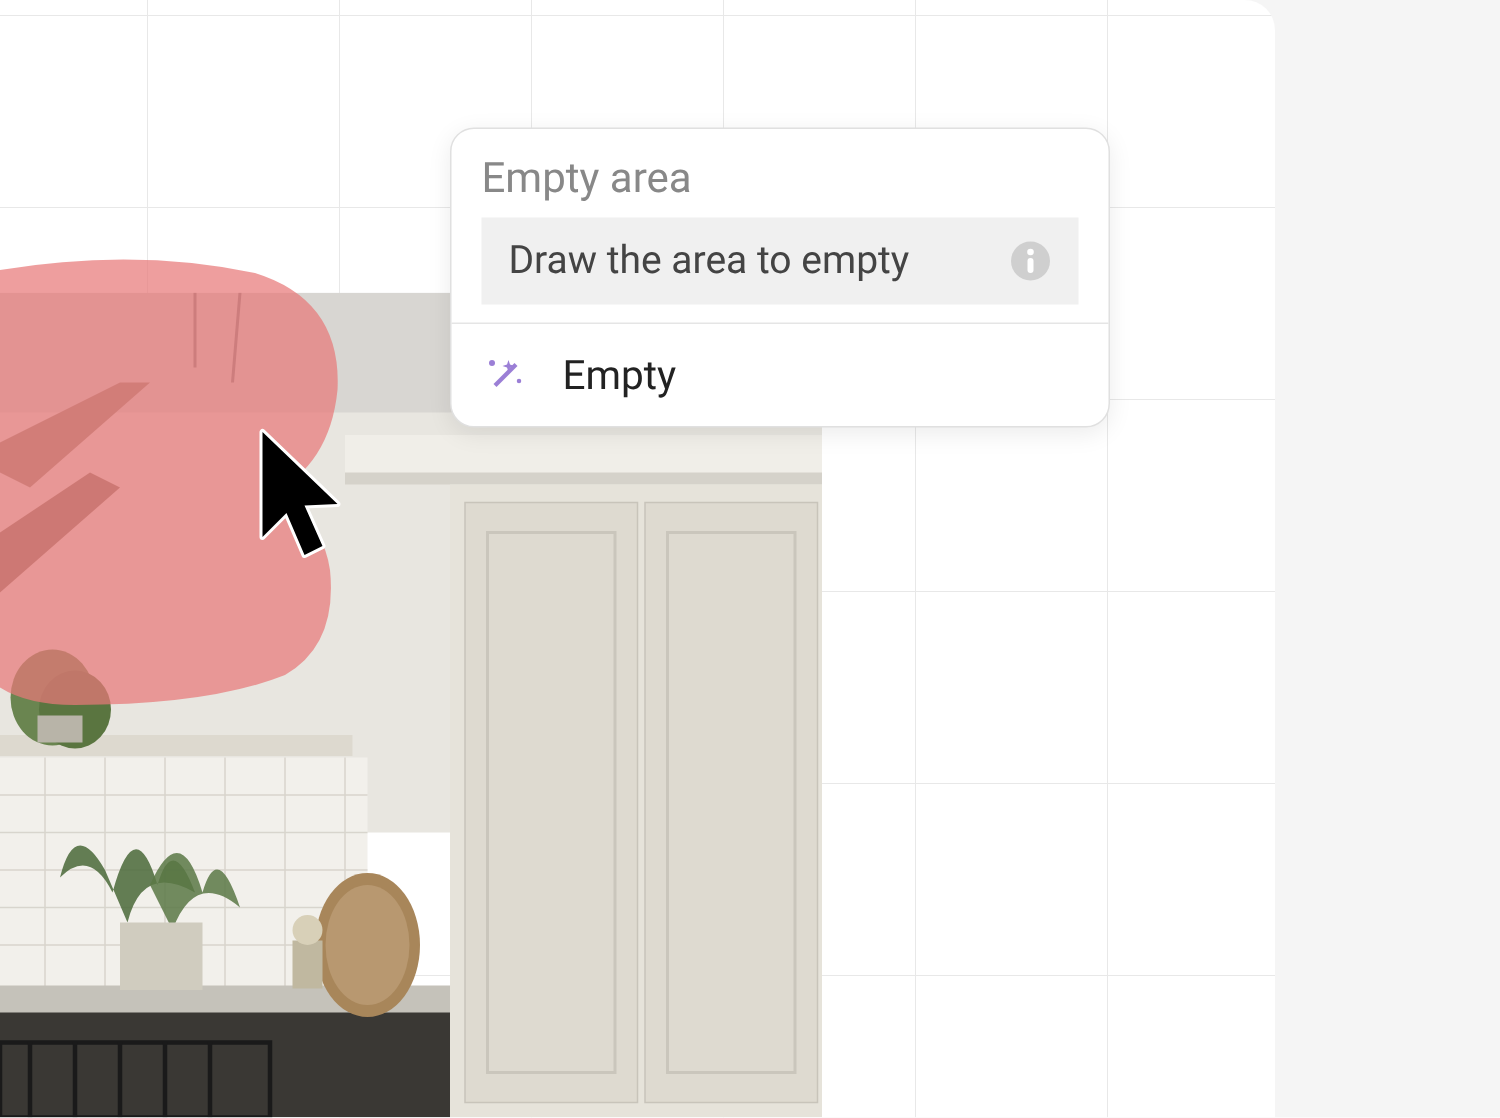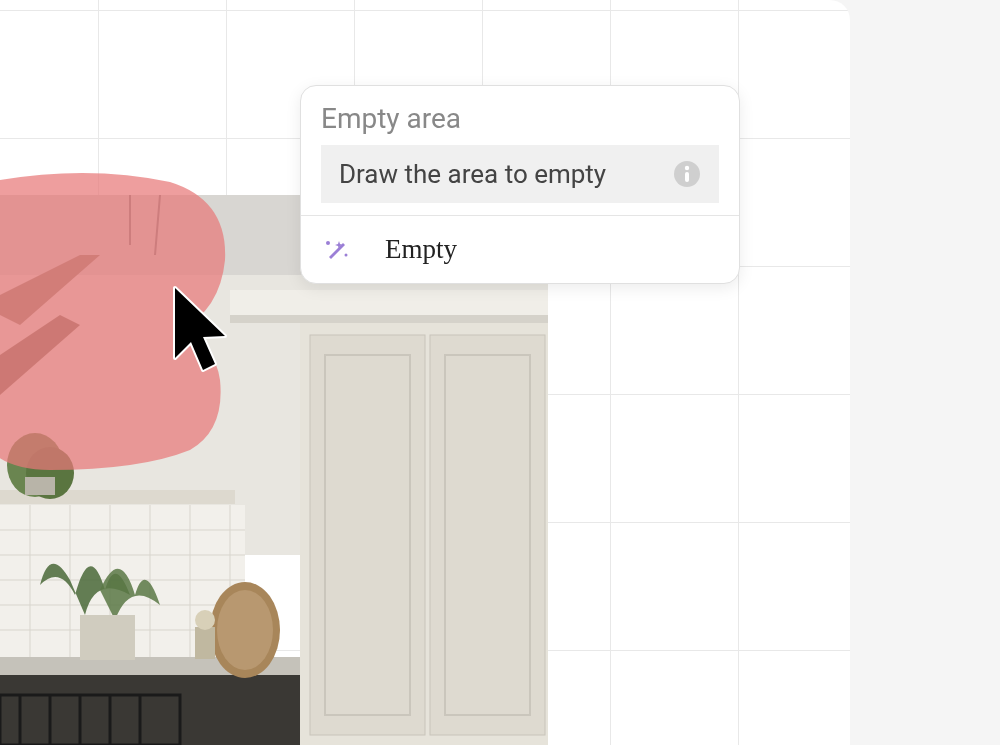--- a/index.html
+++ b/index.html
@@ -109,24 +109,22 @@
     
     .popup-divider {
       height: 1px;
       background: #e5e5e5;
       width: 100%;
     }
     
     .popup-action {
       padding: 18px 20px;
       display: flex;
-      align-items: center;
-      gap: 34px;
+      gap: 24px;
       cursor: pointer;
-      font-family: Liberation Serif, serif;
     }
     
     .wand-icon {
       width: 30px;
       height: 30px;
       flex-shrink: 0;
     }
     
     .action-label {
       color: #222222;

